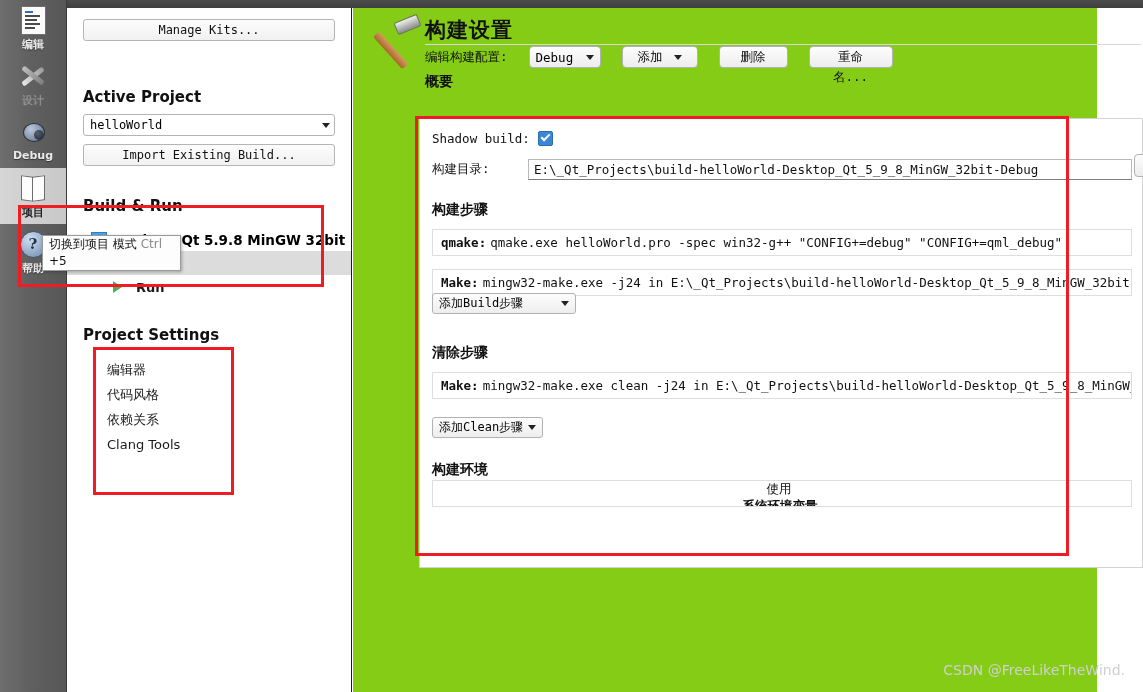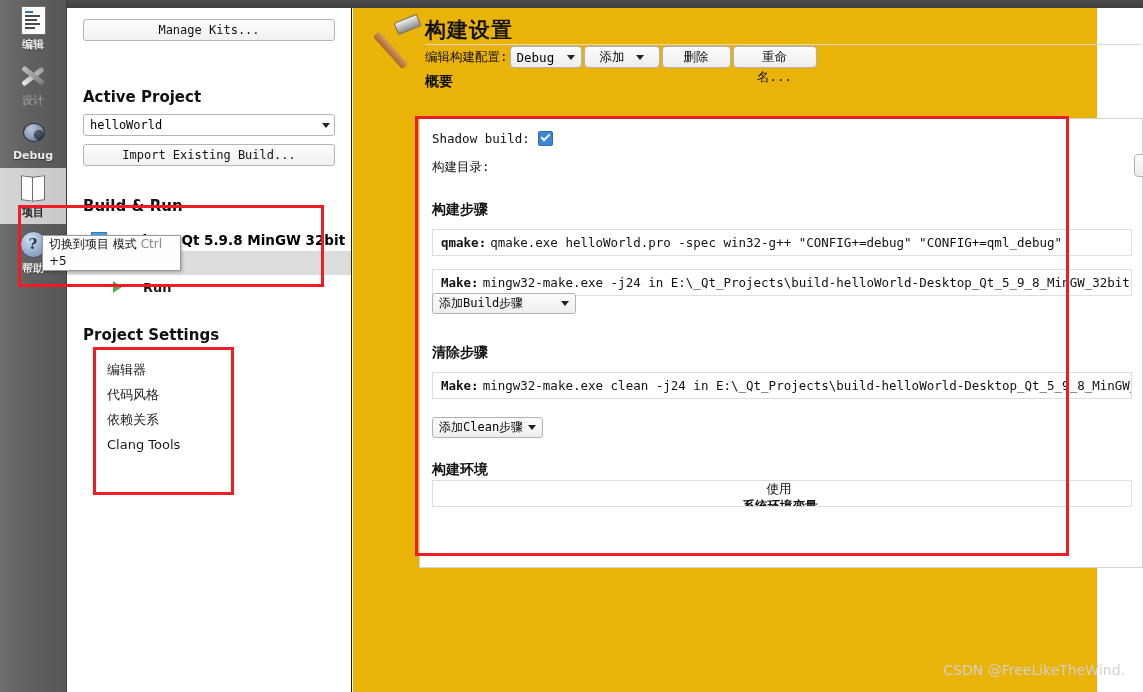--- a/index.html
+++ b/index.html
@@ -69,42 +69,42 @@
     font-family:"DejaVu Sans",sans-serif;}
   .combo{width:252px;height:22px;margin:0 auto;display:flex;align-items:center;
     background:#fff;border:1px solid #b5b5b5;border-radius:3px;box-sizing:border-box;
     padding:0 4px 0 6px;font-family:"DejaVu Sans Mono",monospace;font-size:12px;cursor:pointer;}
   .combo .cval{flex:1;}
   .caret{width:0;height:0;border-left:4px solid transparent;border-right:4px solid transparent;
     border-top:5px solid #222;}
   .kitrow{display:flex;align-items:center;gap:7px;padding-left:24px;height:22px;}
   .kitsquare{width:14px;height:14px;background:#4aa6e8;border:1px solid #2b7fc0;}
   .kitname{font-weight:bold;font-size:13.5px;font-family:"DejaVu Sans",sans-serif;}
-  .subrow{display:flex;align-items:center;gap:21px;padding-left:46px;height:24px;
+  .subrow{display:flex;align-items:center;gap:14px;padding-left:46px;height:24px;
     font-size:13px;font-weight:bold;color:#1b1b1b;font-family:"DejaVu Sans",sans-serif;}
   .subrow.sel{background:#dcdcdc;}
   .tri{width:0;height:0;border-top:6px solid transparent;border-bottom:6px solid transparent;
     border-left:9px solid #4caf50;}
   .psitem{padding-left:40px;height:25px;line-height:25px;font-size:13px;color:#1a1a1a;
     font-family:"DejaVu Sans",sans-serif;cursor:pointer;}
   
   .redbox{position:absolute;border:3px solid #ee1c24;box-sizing:border-box;pointer-events:none;z-index:30;}
   
-  #main{position:absolute;left:353px;top:8px;width:744px;height:684px;background:#eab308;}
+  #main{position:absolute;left:353px;top:8px;width:744px;height:684px;background:#84cc16;}
   #hammer{position:absolute;left:18px;top:8px;width:48px;height:56px;}
   .hhandle{position:absolute;left:5px;top:14px;width:44px;height:8px;border-radius:3px;
     background:linear-gradient(to bottom,#d49a5c,#a9672c);transform:rotate(48deg);
     transform-origin:left center;}
   .hhead{position:absolute;left:24px;top:2px;width:23px;height:11px;border-radius:2px;
     background:linear-gradient(to bottom,#efefef,#8b8b8b);transform:rotate(-22deg);
     border:1px solid #6e6e6e;}
   h1.title{margin:0;position:absolute;left:72px;top:8px;font-size:21px;font-weight:bold;
     color:#111;font-family:"DejaVu Serif",serif;letter-spacing:1px;}
   #titlerule{position:absolute;left:72px;top:36px;width:716px;height:1px;background:#d8d8d8;}
-  #cfgrow{position:absolute;left:72px;top:38px;display:flex;align-items:center;gap:2px;}
+  #cfgrow{position:absolute;left:72px;top:38px;display:flex;align-items:center;gap:21px;}
   .lbl{font-family:"DejaVu Sans Mono",monospace;font-size:12.5px;color:#111;}
   .mbtn{height:22px;line-height:20px;padding:0 14px;text-align:center;
     background:linear-gradient(to bottom,#fdfdfd,#ededed);border:1px solid #b2b2b2;border-radius:4px;
     font-family:"DejaVu Sans Mono",monospace;font-size:12.5px;color:#111;box-sizing:border-box;cursor:pointer;}
   .mcombo{height:22px;display:flex;align-items:center;gap:11px;padding:0 6px;
     background:linear-gradient(to bottom,#fdfdfd,#ededed);border:1px solid #b2b2b2;border-radius:4px;
     font-family:"DejaVu Sans Mono",monospace;font-size:12.5px;box-sizing:border-box;cursor:pointer;}
   h2.sec{position:absolute;font-size:14px;font-weight:bold;color:#111;margin:0;
     font-family:"DejaVu Sans",sans-serif;}
   
@@ -264,20 +264,21 @@
 
   <div id="card">
 
     <div style="position:absolute;left:12px;top:12px;display:flex;align-items:center;gap:8px;">
       <span class="fieldlbl">Shadow build:</span>
       <span class="cbox"></span>
     </div>
 
     <div style="position:absolute;left:12px;top:40px;display:flex;align-items:center;gap:8px;width:700px;">
       <span class="fieldlbl" style="width:88px">构建目录:</span>
+      <span class="textfield" style="flex:1;">E:\_Qt_Projects\build-helloWorld-Desktop_Qt_5_9_8_MinGW_32bit-Debug</span>
     </div>
 
     <h2 class="sec" style="left:12px;top:82px">构建步骤</h2>
 
     <div class="steprow" style="position:absolute;left:12px;top:110px;width:700px;">
       <b>qmake:</b>
       <span>qmake.exe helloWorld.pro -spec win32-g++ "CONFIG+=debug" "CONFIG+=qml_debug"</span>
     </div>
 
     <div class="steprow" style="position:absolute;left:12px;top:150px;width:700px;">

